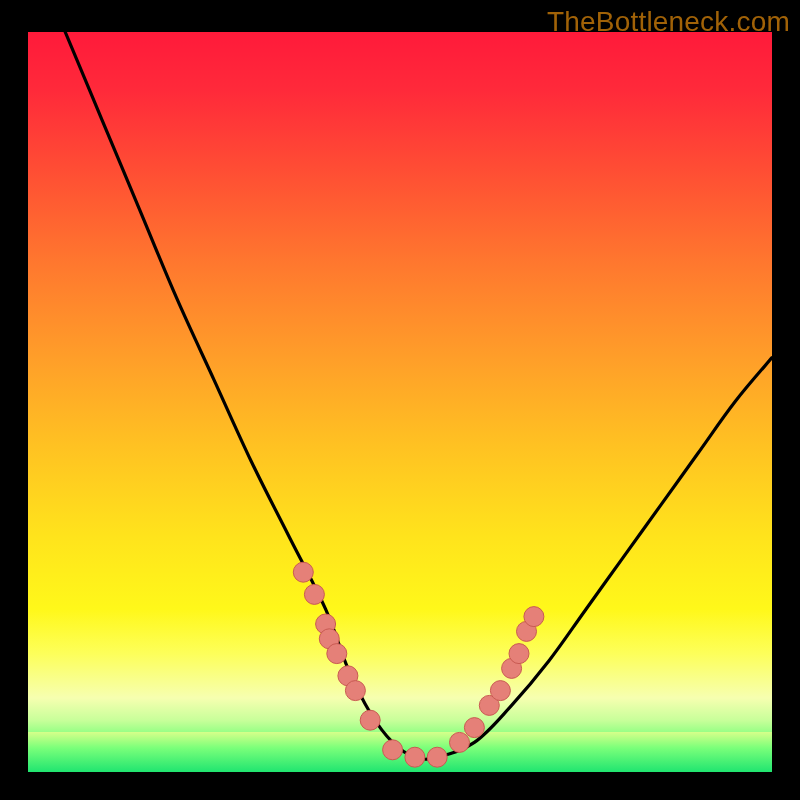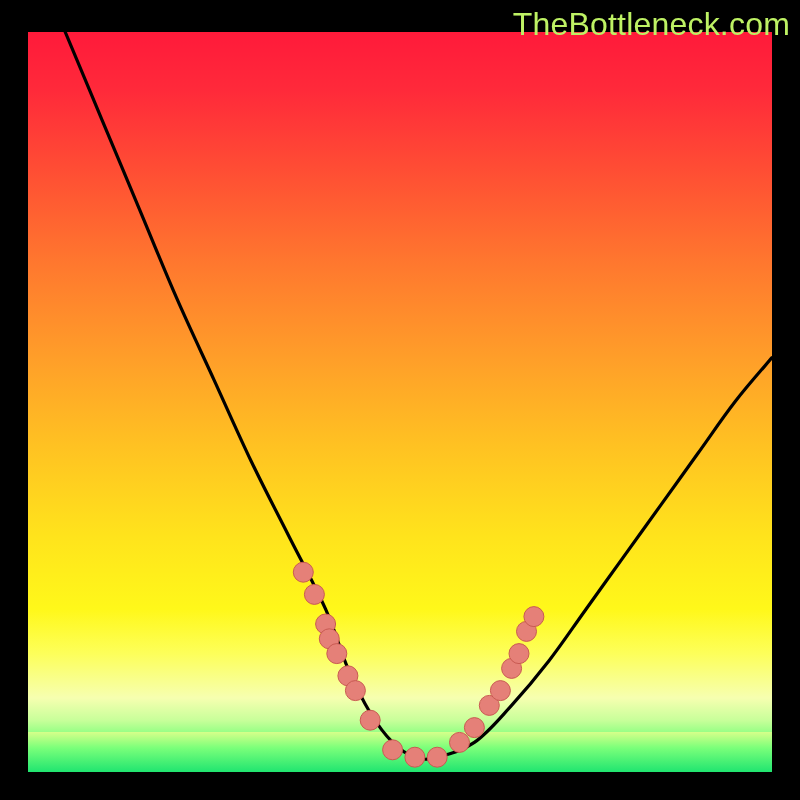--- a/index.html
+++ b/index.html
@@ -31,22 +31,22 @@
       #c8ff9a 93%,
       #6eff74 96%,
       #1fe36f 100%
     );
     overflow: hidden;
   }
   .watermark {
     position: absolute;
     top: 6px;
     right: 10px;
-    color: #bef264;
-    font-size: 32px;
+    color: #a16207;
+    font-size: 28px;
     font-weight: 500;
     z-index: 10;
     letter-spacing: 0.2px;
   }
   svg.curve {
     position: absolute;
     left: 0;
     top: 0;
     width: 744px;
     height: 740px;

